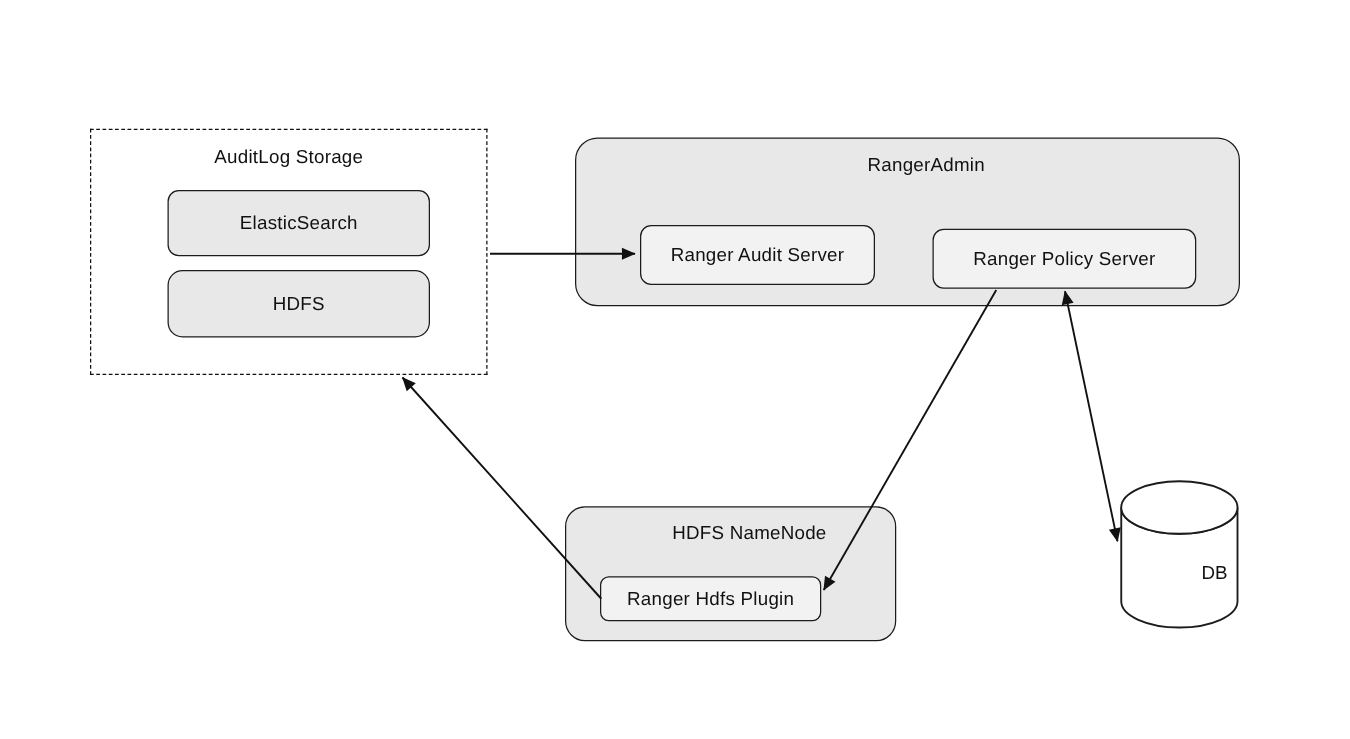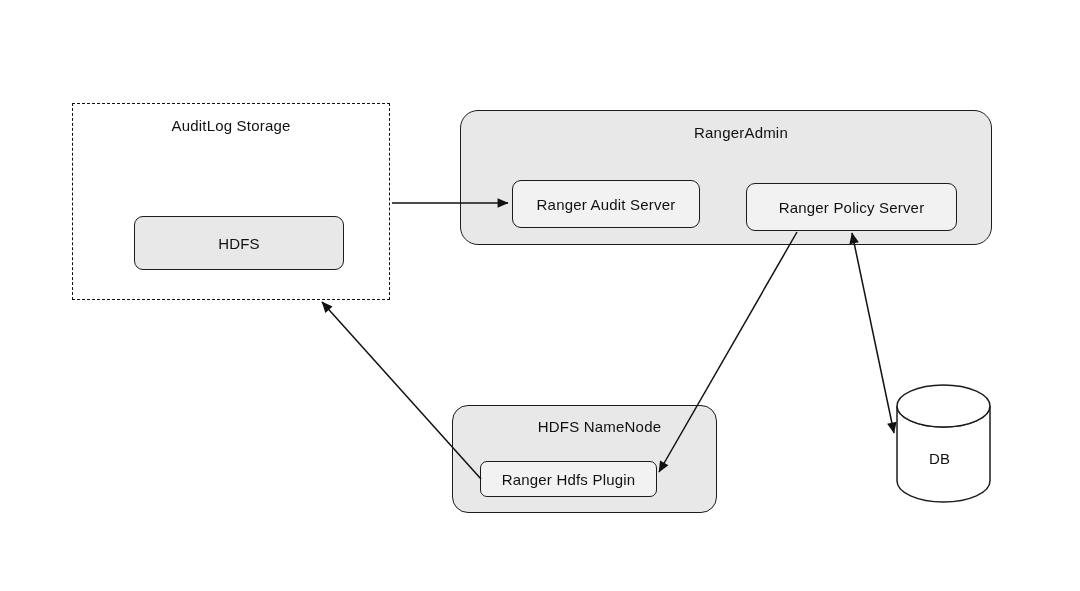--- a/index.html
+++ b/index.html
@@ -60,49 +60,52 @@
     align-items: center;
     justify-content: center;
     border: 1.5px solid #1c1c1c;
     box-sizing: border-box;
     border-radius: 9px;
     background: #e8e8e8;
     font-size: 15px;
     letter-spacing: 0.2px;
   }
   .node-elasticsearch { left: 134px; top: 152px; width: 210px; height: 53px; }
-  .node-hdfs          { left: 134px; top: 216px; width: 210px; height: 54px; }
+  .node-hdfs          { left: 134px; top: 216px; width: 210px; height: 54px; border-radius: 12px; }
   .node-light         { background: #f2f2f2; }
   .node-audit-server  { left: 512px; top: 180px; width: 188px; height: 48px; }
   .node-policy-server { left: 746px; top: 183px; width: 211px; height: 48px; }
   .node-hdfs-plugin   { left: 480px; top: 461px; width: 177px; height: 36px; border-radius: 7px; }
   .edges-layer {
     position: absolute;
     left: 0;
     top: 0;
     width: 1080px;
     height: 591px;
     pointer-events: none;
   }
   .db-label {
     position: absolute;
     left: 897px;
     top: 450px;
     width: 85px;
-    text-align: center;
+    text-align: right;
     font-size: 15px;
   }
 </style>
 </head>
 <body>
 
 <div class="stage">
 
   <div class="group-dashed">
     <div class="group-label">AuditLog Storage</div>
+  </div>
+  <div class="node node-elasticsearch">
+    <span>ElasticSearch</span>
   </div>
   <div class="node node-hdfs">
     <span>HDFS</span>
   </div>
 
   <div class="group-solid group-ranger-admin">
     <div class="group-label">RangerAdmin</div>
   </div>
   <div class="node node-light node-audit-server">
     <span>Ranger Audit Server</span>

